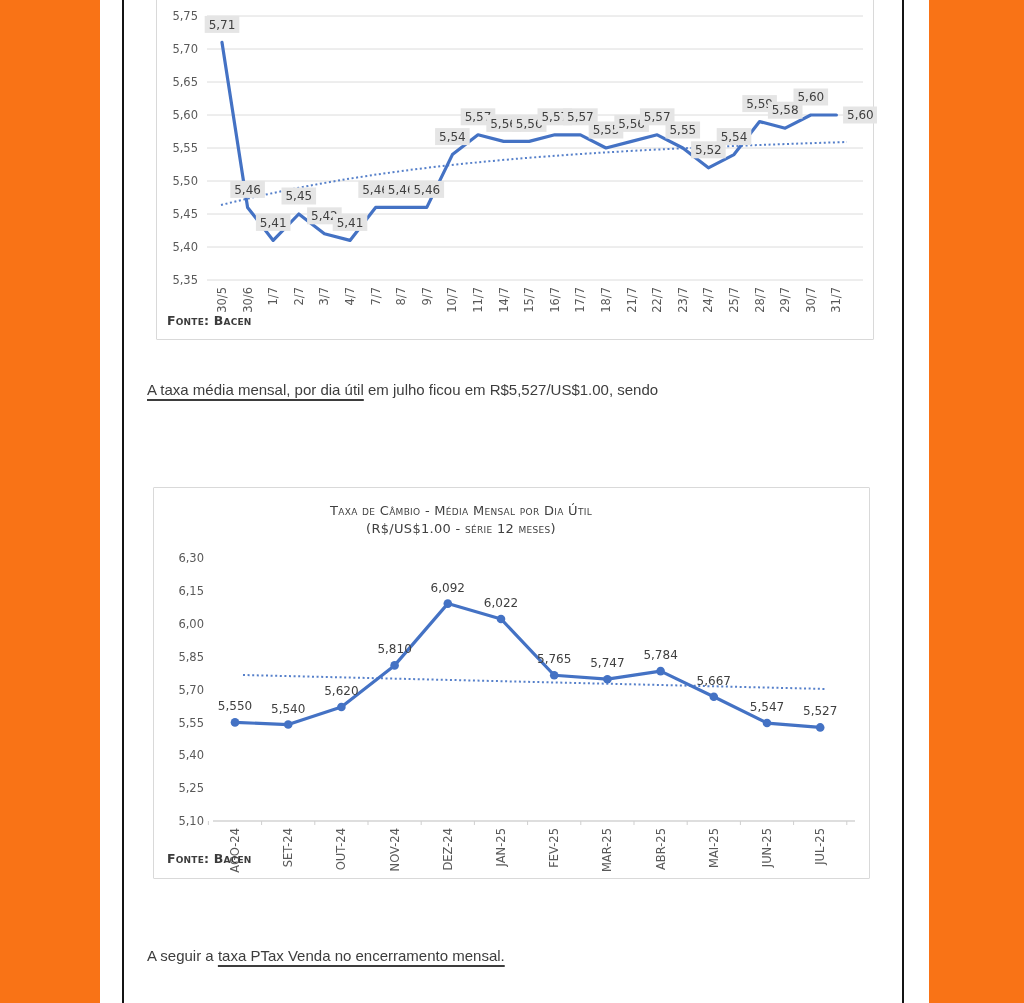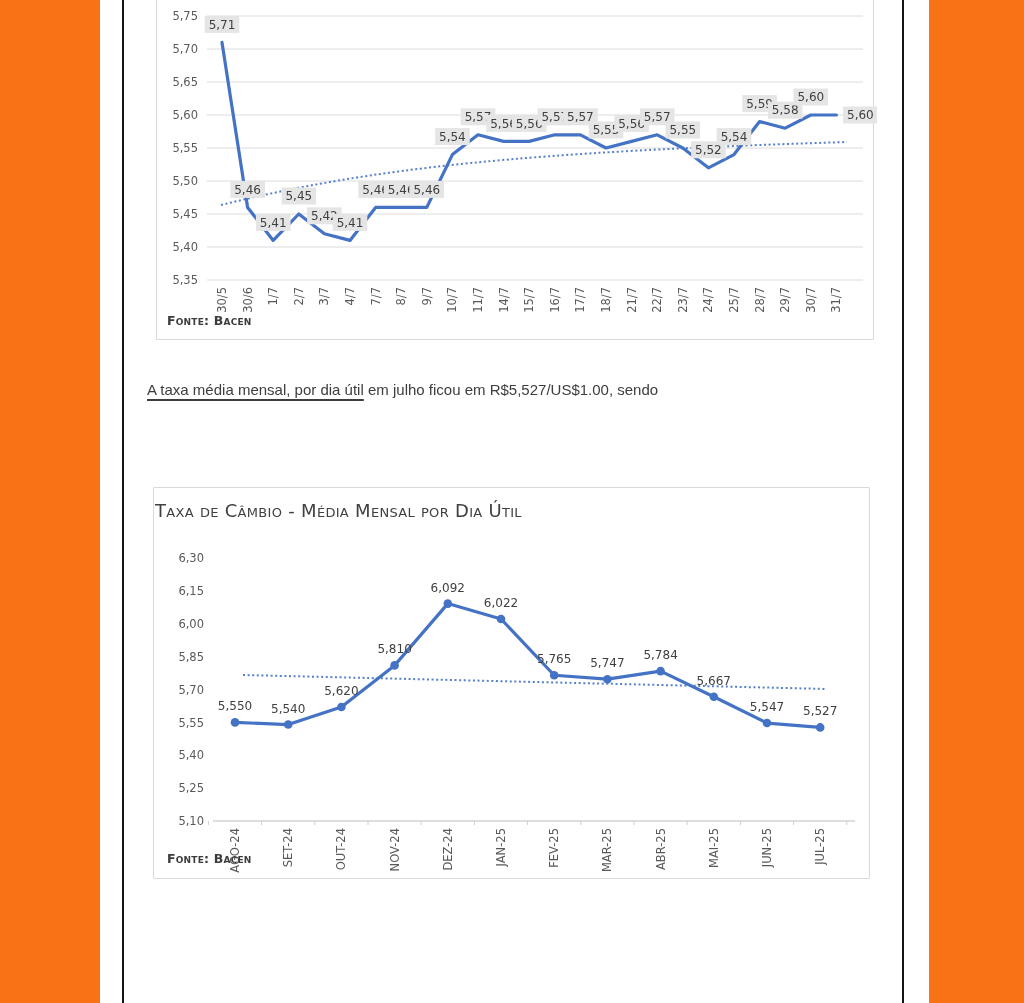--- a/index.html
+++ b/index.html
@@ -6,22 +6,22 @@
   body{background:#f3f3f3;font-family:"Liberation Sans",sans-serif;}
   #stage{position:relative;width:1024px;height:1003px;overflow:hidden;background:#f97316;}
   .page{position:absolute;left:100px;top:0;width:829px;height:1003px;background:#ffffff;}
   .vrule{position:absolute;top:0;width:2px;height:1003px;background:#141414;}
   .chart-frame{position:absolute;background:#ffffff;border:1px solid #d9d9d9;border-radius:1px;}
   .chart-svg{position:absolute;}
   .tick{font-family:"DejaVu Sans",sans-serif;font-size:11.5px;fill:#595959;}
   .dlabel{font-family:"DejaVu Sans",sans-serif;font-size:12px;fill:#3f3f3f;}
   .source{position:absolute;font-family:"DejaVu Sans",sans-serif;font-variant:small-caps;
           font-size:12.5px;font-weight:700;color:#3c3c3c;letter-spacing:.2px;}
-  .chart-title{position:absolute;left:155px;width:612px;text-align:left;
-          font-family:"DejaVu Sans",sans-serif;font-variant:small-caps;font-size:18px;
+  .chart-title{position:absolute;left:155px;width:612px;text-align:center;
+          font-family:"DejaVu Sans",sans-serif;font-variant:small-caps;font-size:13px;
           color:#404040;letter-spacing:.3px;line-height:18px;}
   .bodytext{position:absolute;left:147px;width:745px;font-size:15px;line-height:30px;color:#3d3d3d;}
   .u{text-decoration:underline;text-decoration-thickness:1.5px;text-underline-offset:3.5px;}
 </style>
 </head>
 <body>
 
 <div id="stage">
 
   <div class="page"></div>
@@ -127,20 +127,21 @@
       <text transform="translate(715.4000000000001 287) rotate(-90)" text-anchor="end" class="tick">31/7</text>
     </svg>
   <div class="source" style="left:167px;top:313px;">Fonte: Bacen</div>
 
   <div class="bodytext" style="top:375px;">
     <div><span class="u">A taxa média mensal, por dia útil</span><span> em julho ficou em R$5,527/US$1.00, sendo</span></div>
   </div>
 
   <div class="chart-frame" style="left:153px;top:487px;width:715px;height:390px;"></div>
   <div class="chart-title" style="top:502px;">Taxa de Câmbio - Média Mensal por Dia Útil</div>
+  <div class="chart-title" style="top:520px;">(R$/US$1.00 - série 12 meses)</div>
   <svg id="chart2" class="chart-svg" style="left:155px;top:487px;" width="713" height="388" viewBox="0 0 713 388">
       <text x="49" y="75.2" text-anchor="end" class="tick">6,30</text>
       <text x="49" y="108.075" text-anchor="end" class="tick">6,15</text>
       <text x="49" y="140.95" text-anchor="end" class="tick">6,00</text>
       <text x="49" y="173.825" text-anchor="end" class="tick">5,85</text>
       <text x="49" y="206.7" text-anchor="end" class="tick">5,70</text>
       <text x="49" y="239.575" text-anchor="end" class="tick">5,55</text>
       <text x="49" y="272.45" text-anchor="end" class="tick">5,40</text>
       <text x="49" y="305.325" text-anchor="end" class="tick">5,25</text>
       <line x1="58" y1="334" x2="700" y2="334" stroke="#dcdcdc" stroke-width="1"></line>
@@ -193,14 +194,17 @@
       <text transform="translate(350 341) rotate(-90)" text-anchor="end" class="tick">JAN-25</text>
       <text transform="translate(403.20000000000005 341) rotate(-90)" text-anchor="end" class="tick">FEV-25</text>
       <text transform="translate(456.40000000000003 341) rotate(-90)" text-anchor="end" class="tick">MAR-25</text>
       <text transform="translate(509.6 341) rotate(-90)" text-anchor="end" class="tick">ABR-25</text>
       <text transform="translate(562.8 341) rotate(-90)" text-anchor="end" class="tick">MAI-25</text>
       <text transform="translate(616 341) rotate(-90)" text-anchor="end" class="tick">JUN-25</text>
       <text transform="translate(669.2 341) rotate(-90)" text-anchor="end" class="tick">JUL-25</text>
     </svg>
   <div class="source" style="left:167px;top:851px;">Fonte: Bacen</div>
 
+  <div class="bodytext" style="top:941px;">
+    <span>A seguir a </span><span class="u">taxa PTax Venda no encerramento mensal.</span>
+  </div>
 
 </div>
 
 </body></html>

